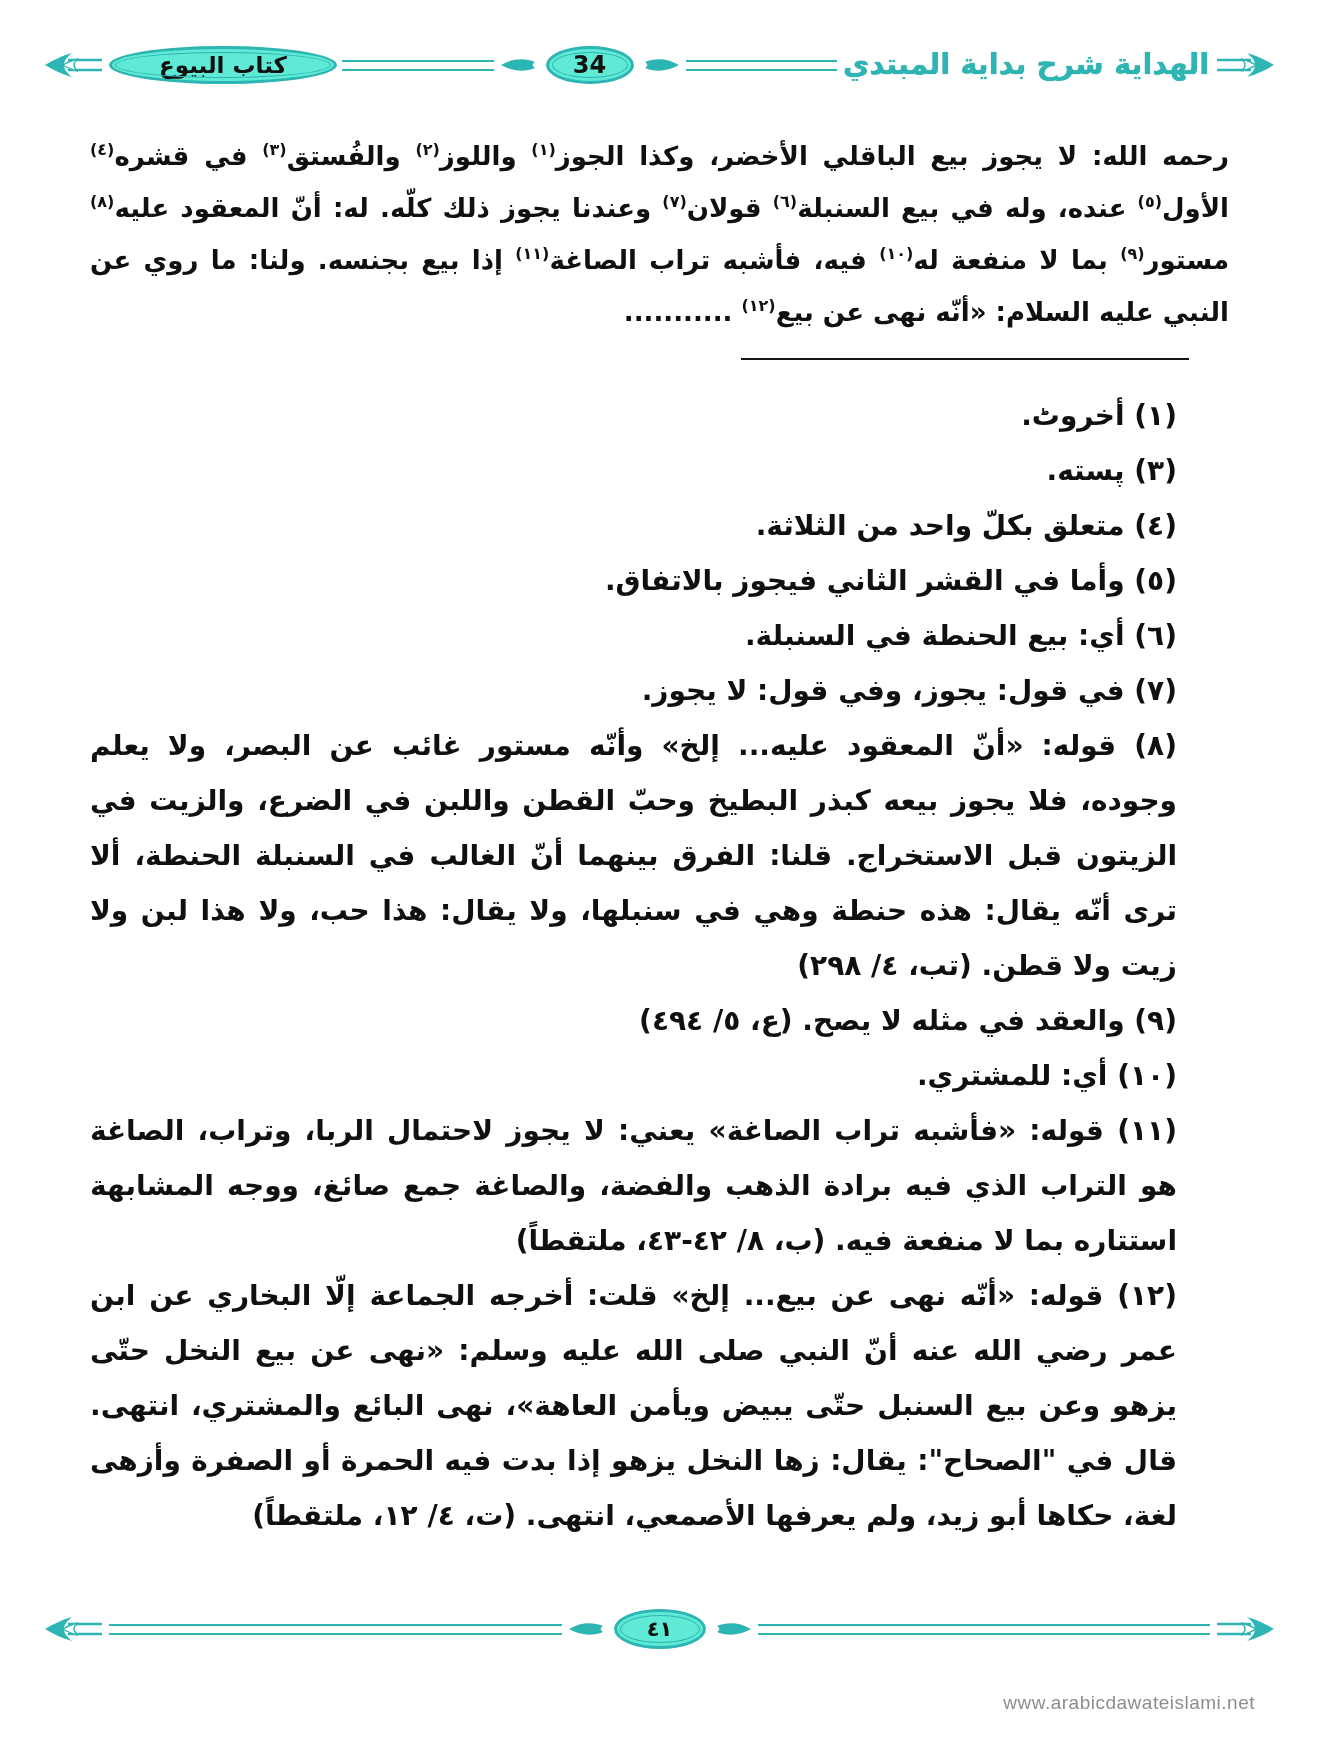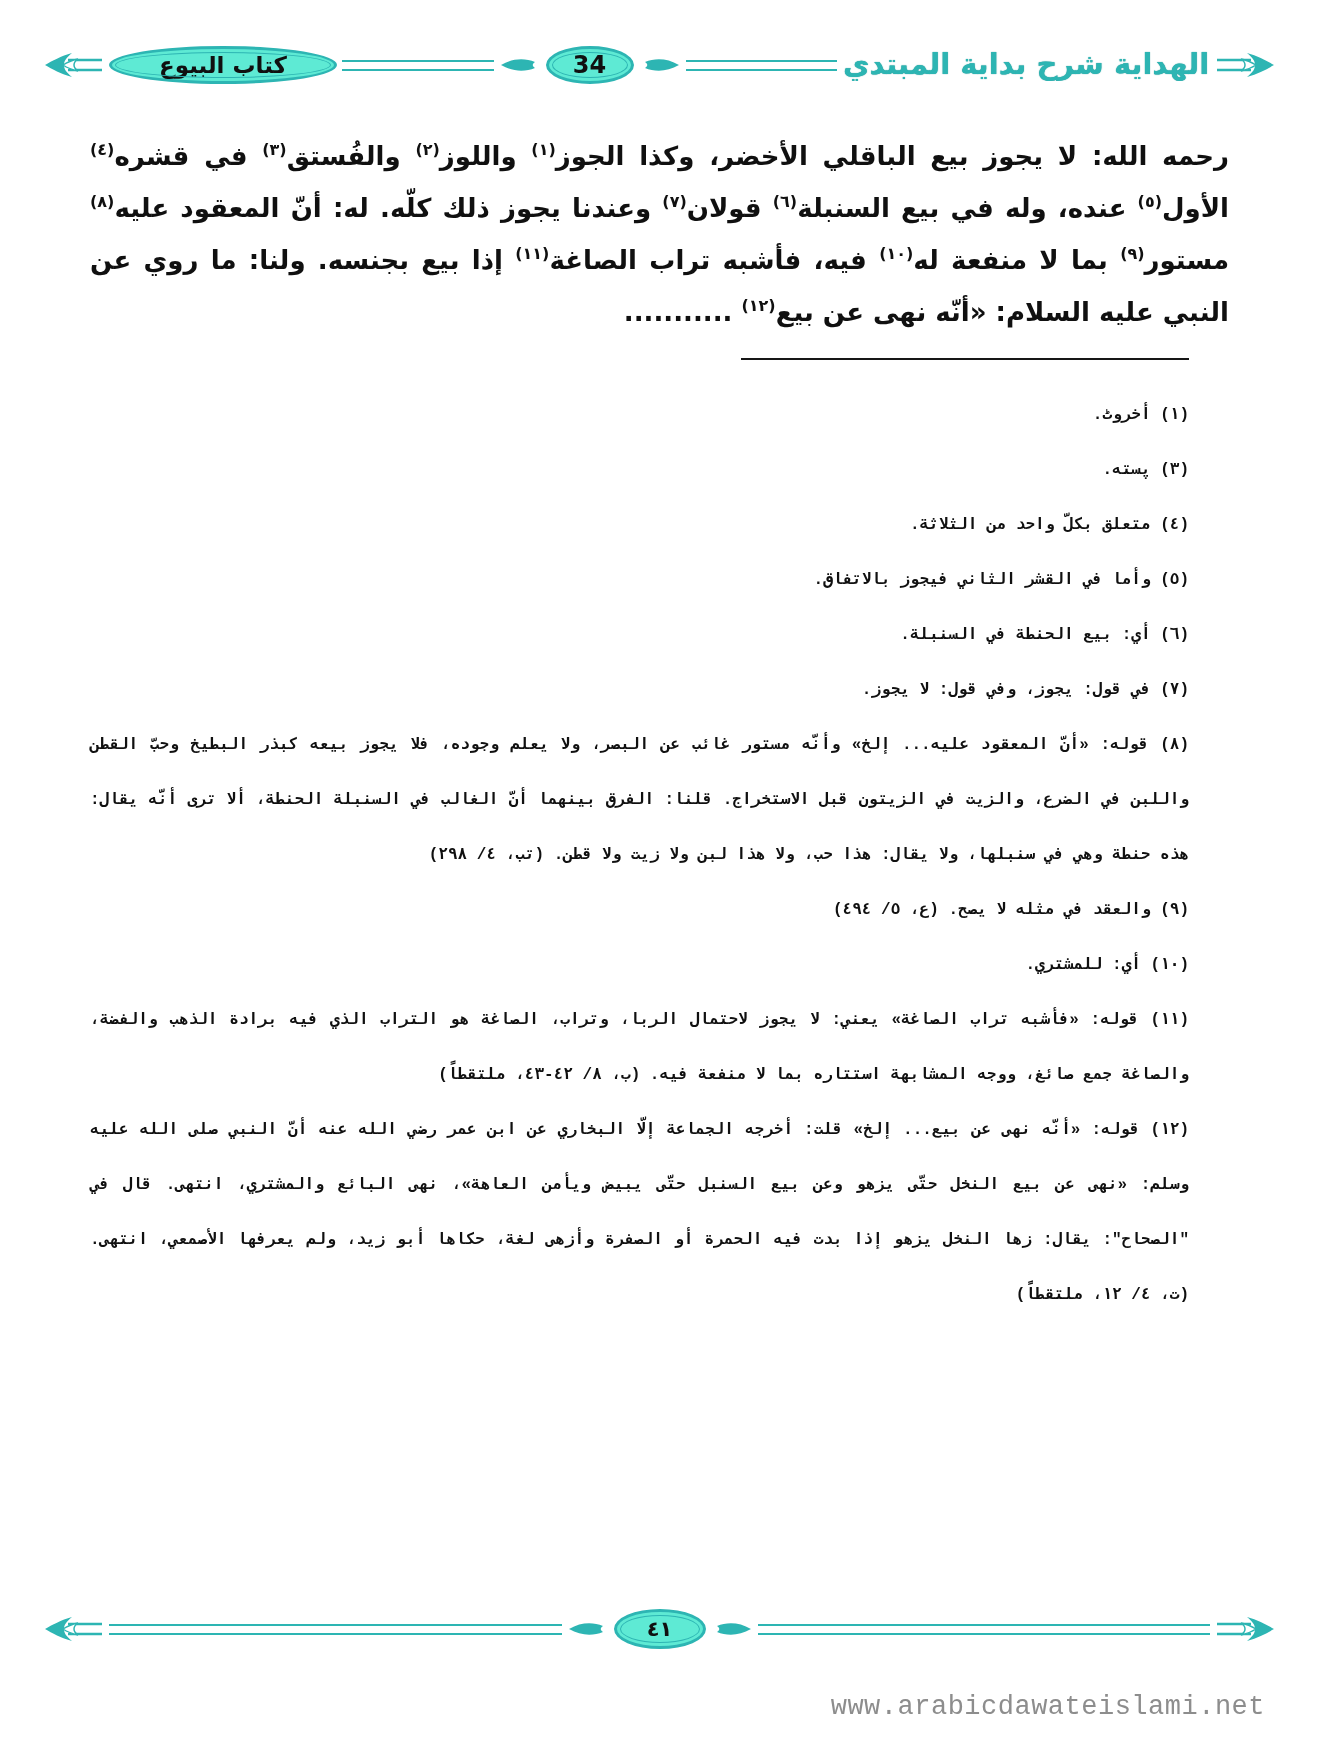--- a/index.html
+++ b/index.html
@@ -57,32 +57,32 @@
   }
   .fn-ref{
     font-size:16px;font-weight:700;vertical-align:10px;line-height:0;
   }
   .separator{
     width:448px;height:0;border-top:2px solid #161616;
     margin:20px 40px 28px auto; 
     margin-left:auto;
   }
   .footnotes{
-    margin-right:40px;
-    font-size:16px;font-weight:700;line-height:55px;color:var(--ink);font-family:Liberation Mono, monospace;
+    margin-right:52px;
+    font-size:28px;font-weight:700;line-height:55px;color:var(--ink);
   }
   .footnote{text-align:justify;}
   .fn-num{font-weight:700;}
   .fn-lead{font-weight:800;}
 
   
   .watermark{
-    position:absolute;top:1692px;right:54px;
-    font-family:Liberation Mono, monospace;
-    font-size:27px;color:var(--gray);letter-spacing:0.5px;
+    position:absolute;top:1692px;right:64px;
+    font-family:Liberation Sans, sans-serif;
+    font-size:19px;color:var(--gray);letter-spacing:0.5px;
     direction:ltr;
   }
 </style>
 </head>
 <body>
 
 <div class="page">
 
   <header class="border-band top-band" dir="ltr">
     <svg class="orn" width="62" height="34" viewBox="0 0 62 34">

